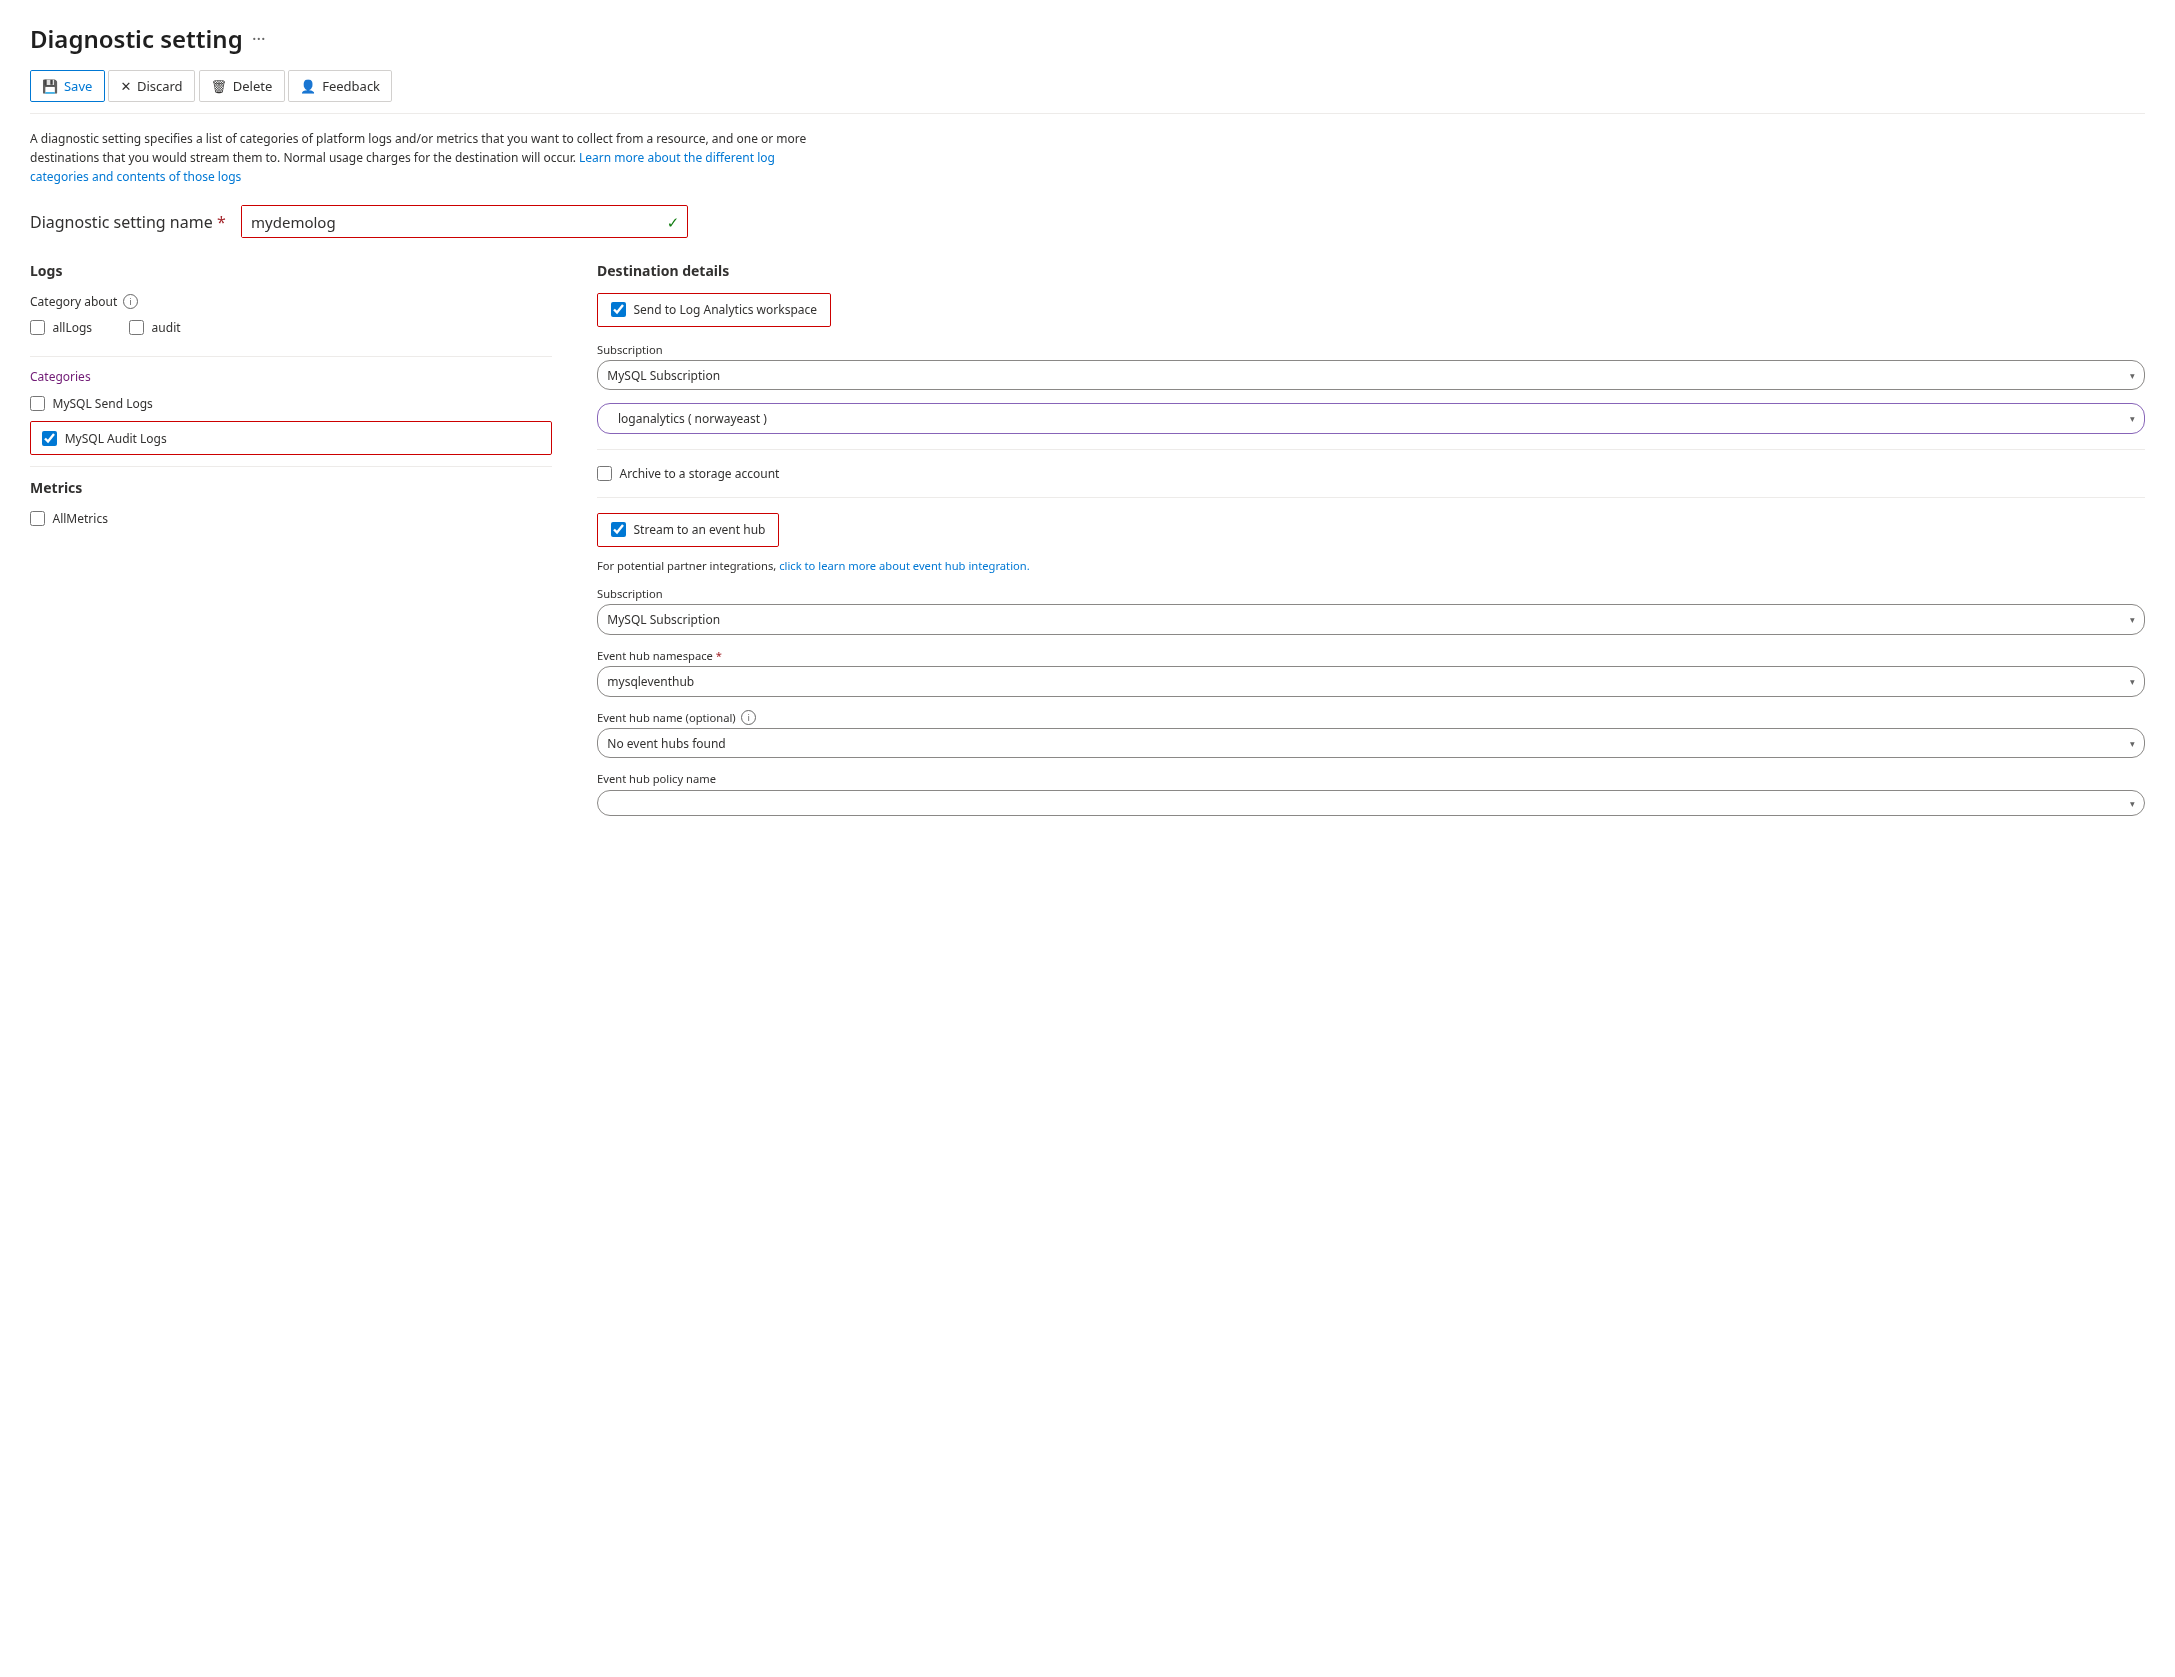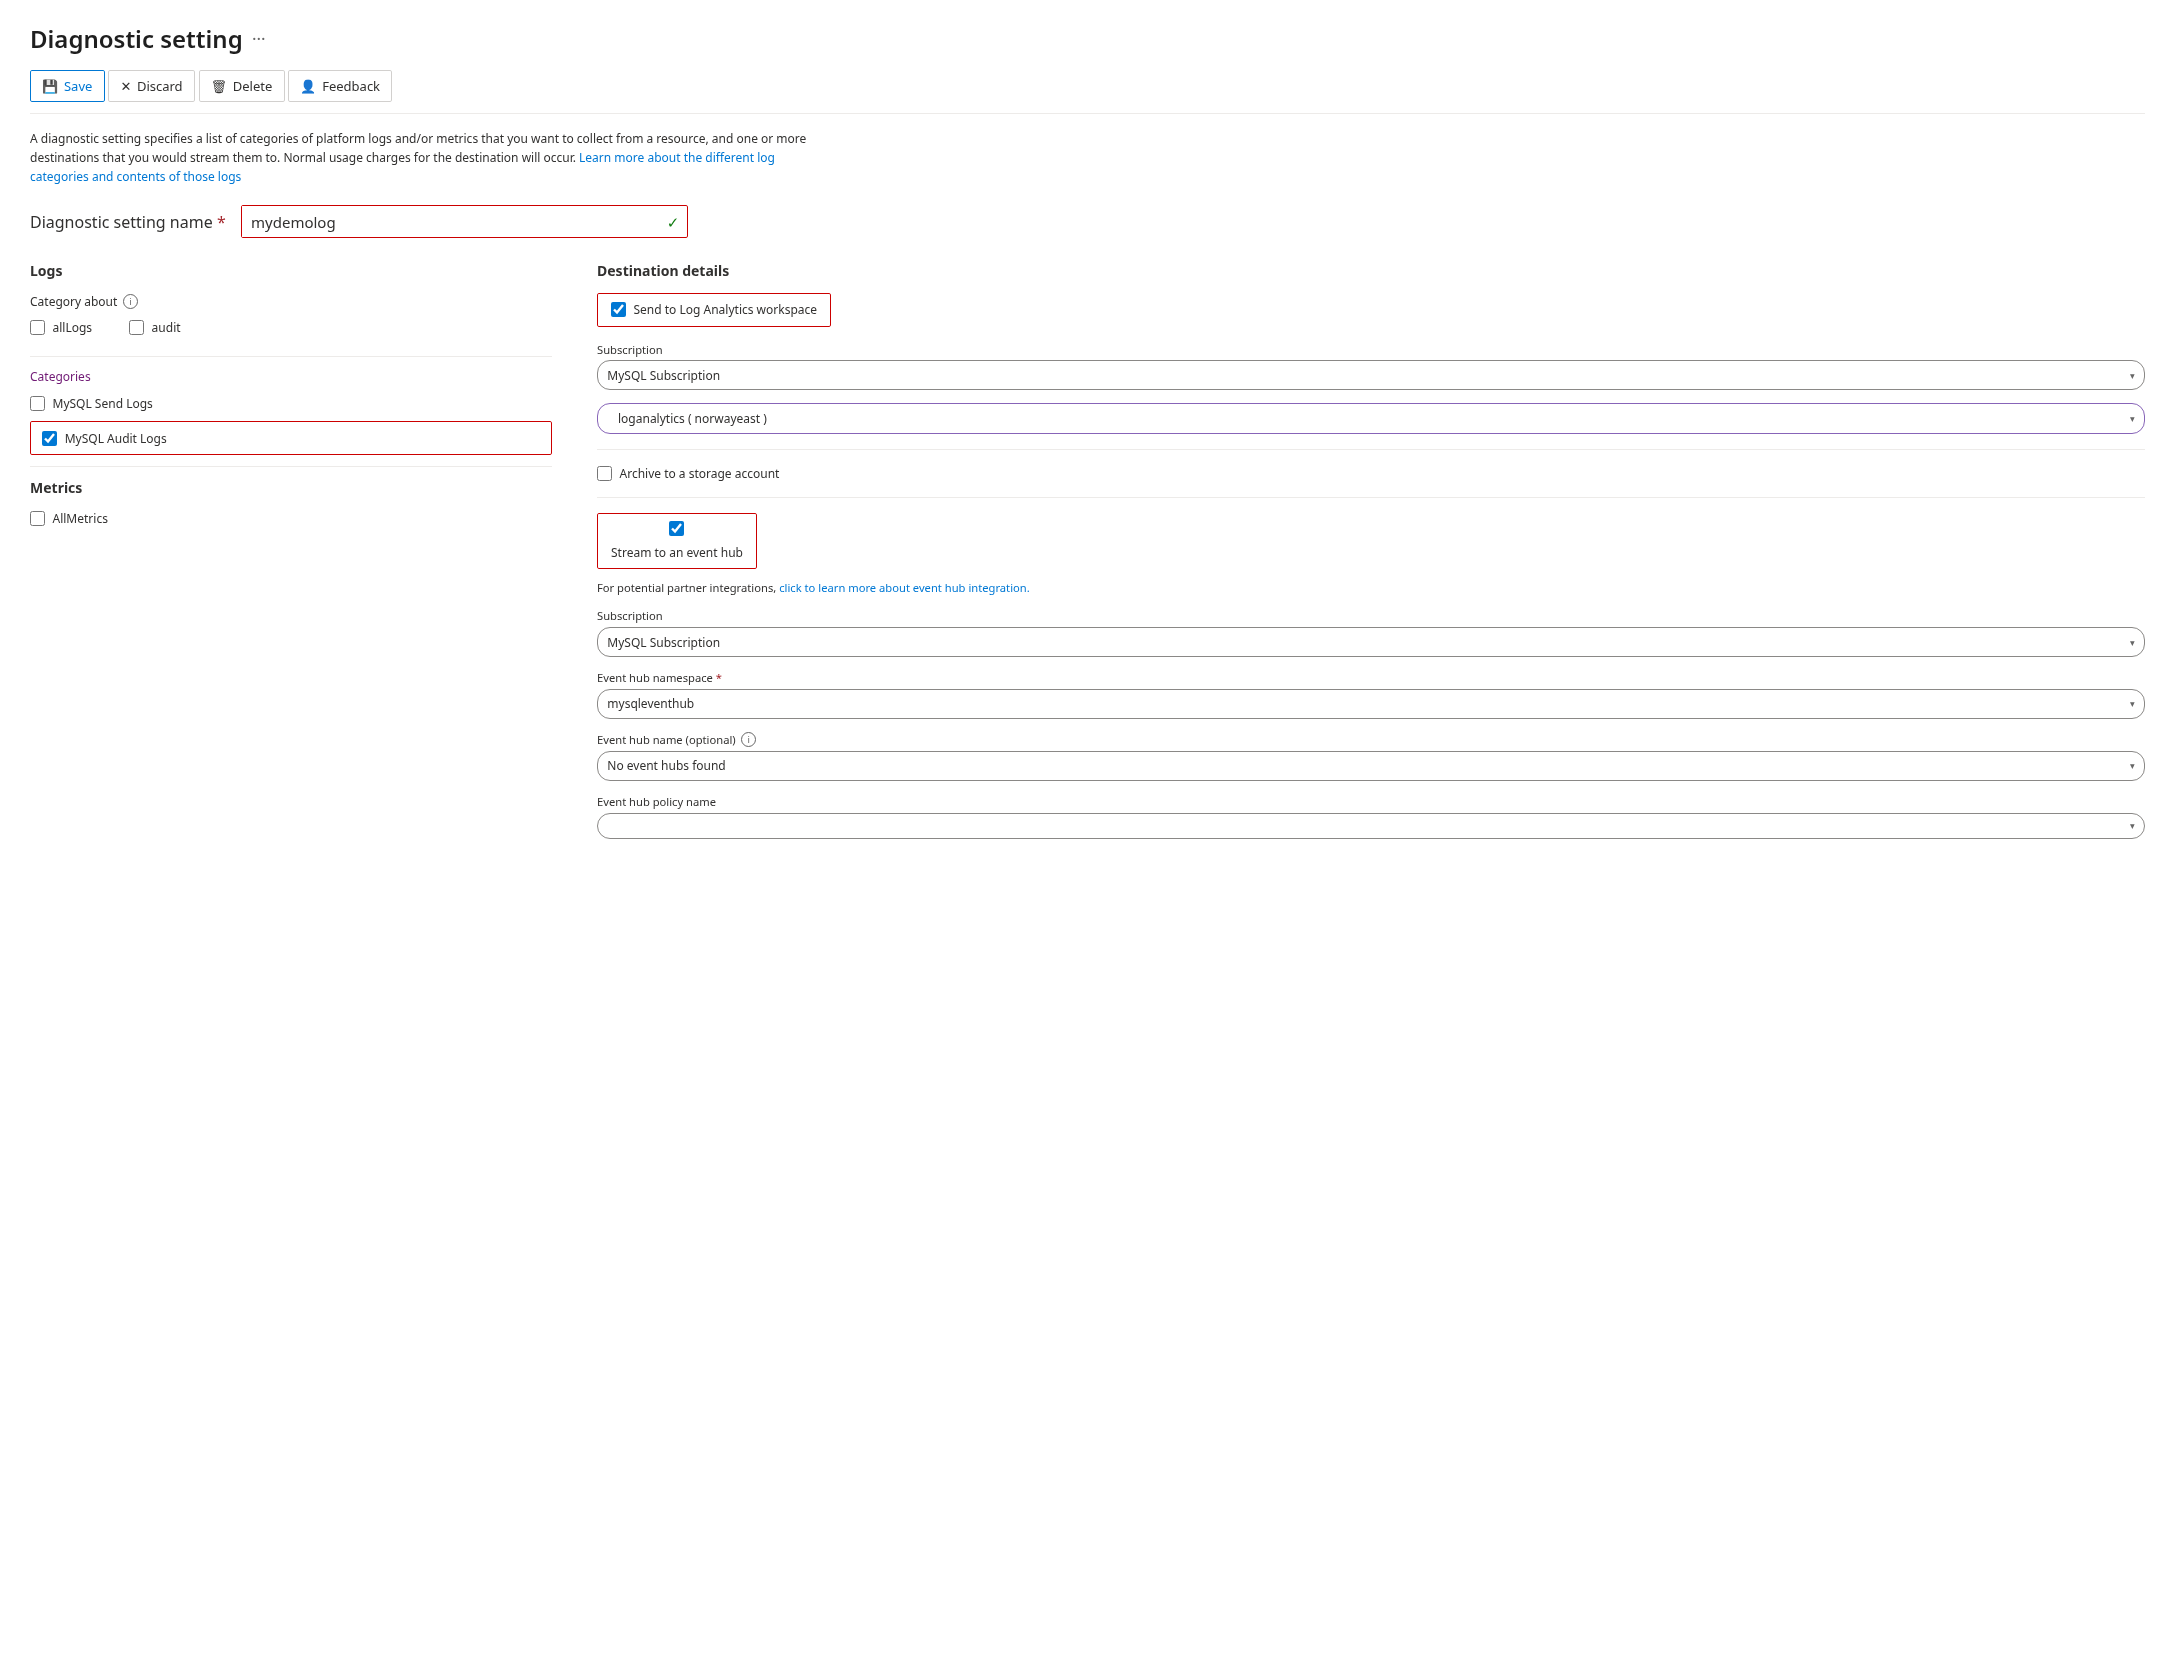--- a/index.html
+++ b/index.html
@@ -220,21 +220,20 @@
     }
     .stream-checkbox-highlighted {
       border: 1.9px solid #c00;
       padding: 7.5px 13px;
       border-radius: 1.9px;
       display: inline-flex;
       align-items: center;
       gap: 7.5px;
       font-size: 12px;
       margin-bottom: 11.2px;
-      flex-direction: column;
     }
 
     .partner-text {
       font-size: 11.2px;
       color: #323130;
       margin-bottom: 13px;
     }
     .partner-text a { color: #0078d4; text-decoration: none; }
   </style>
 </head>

